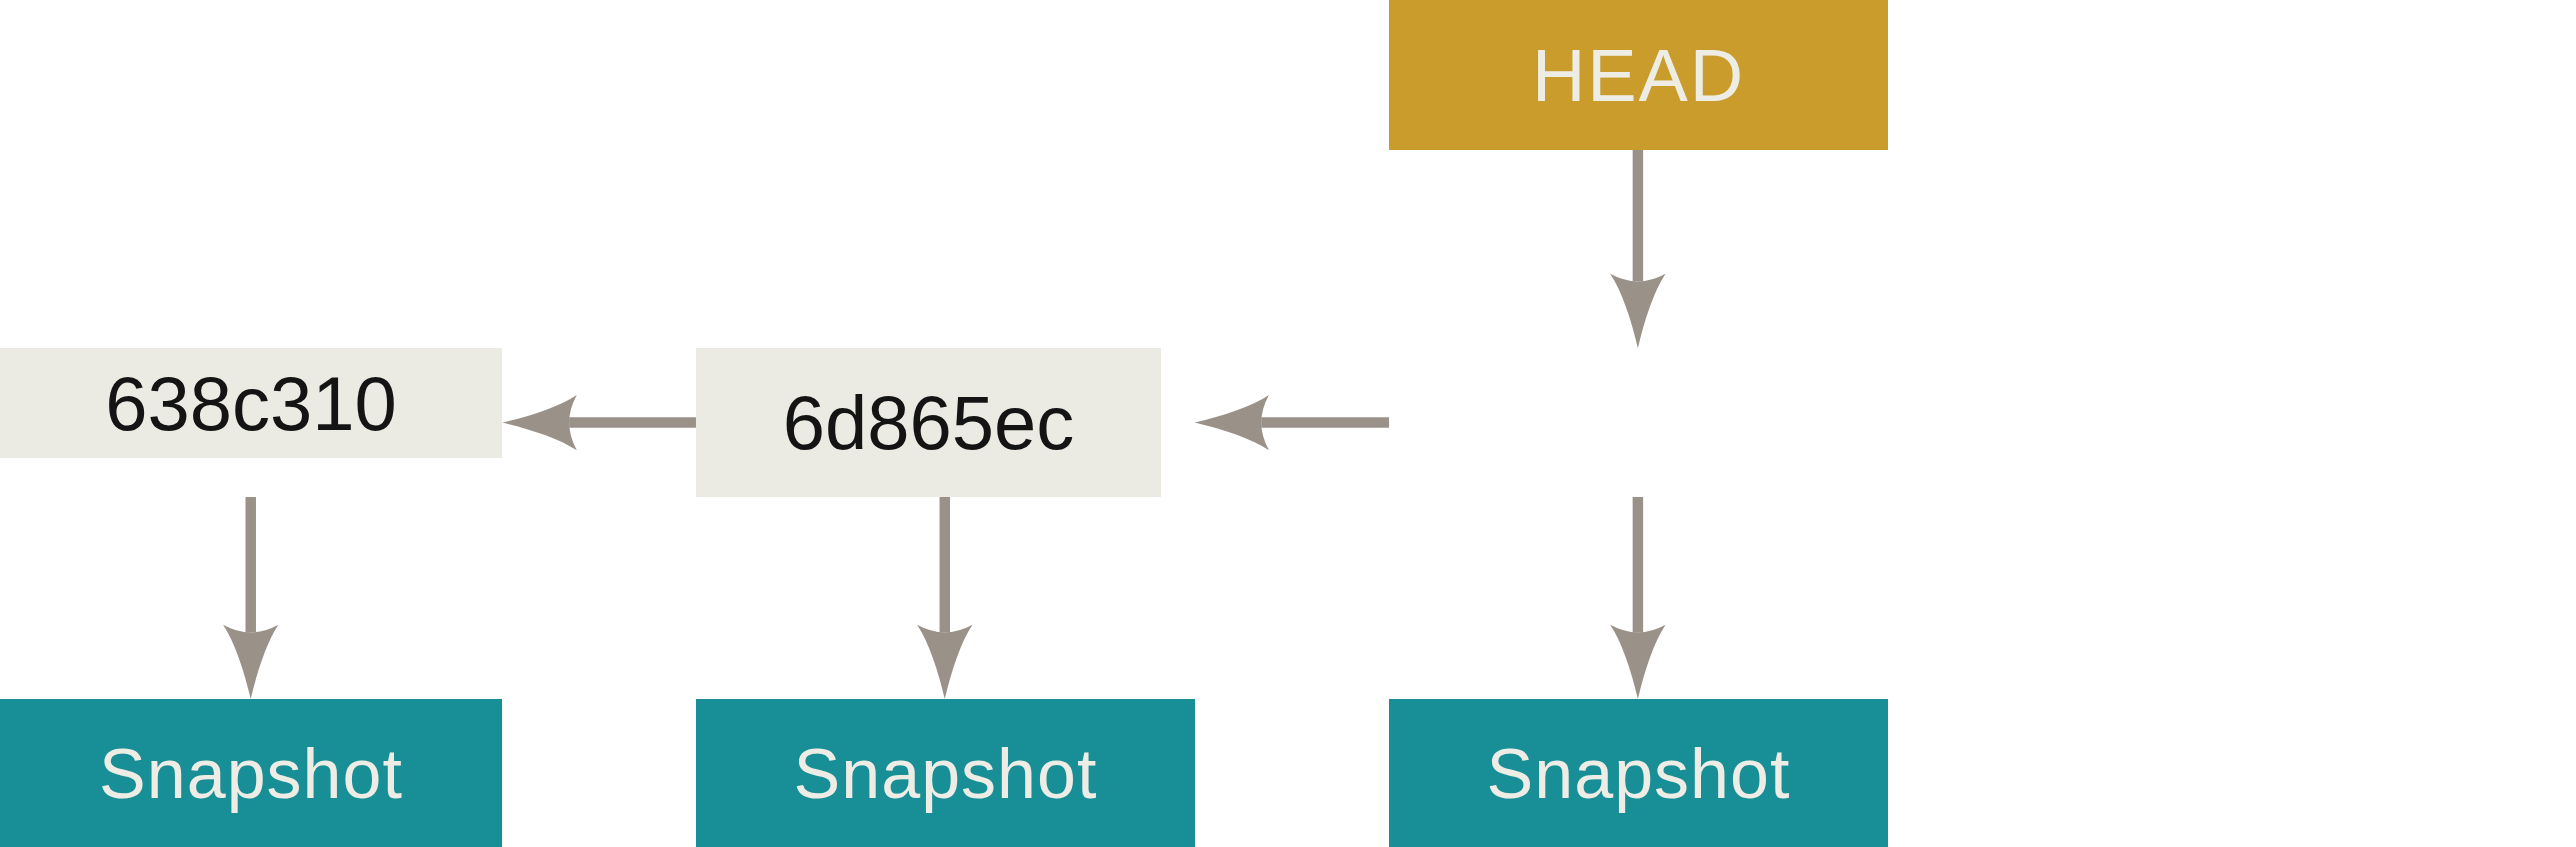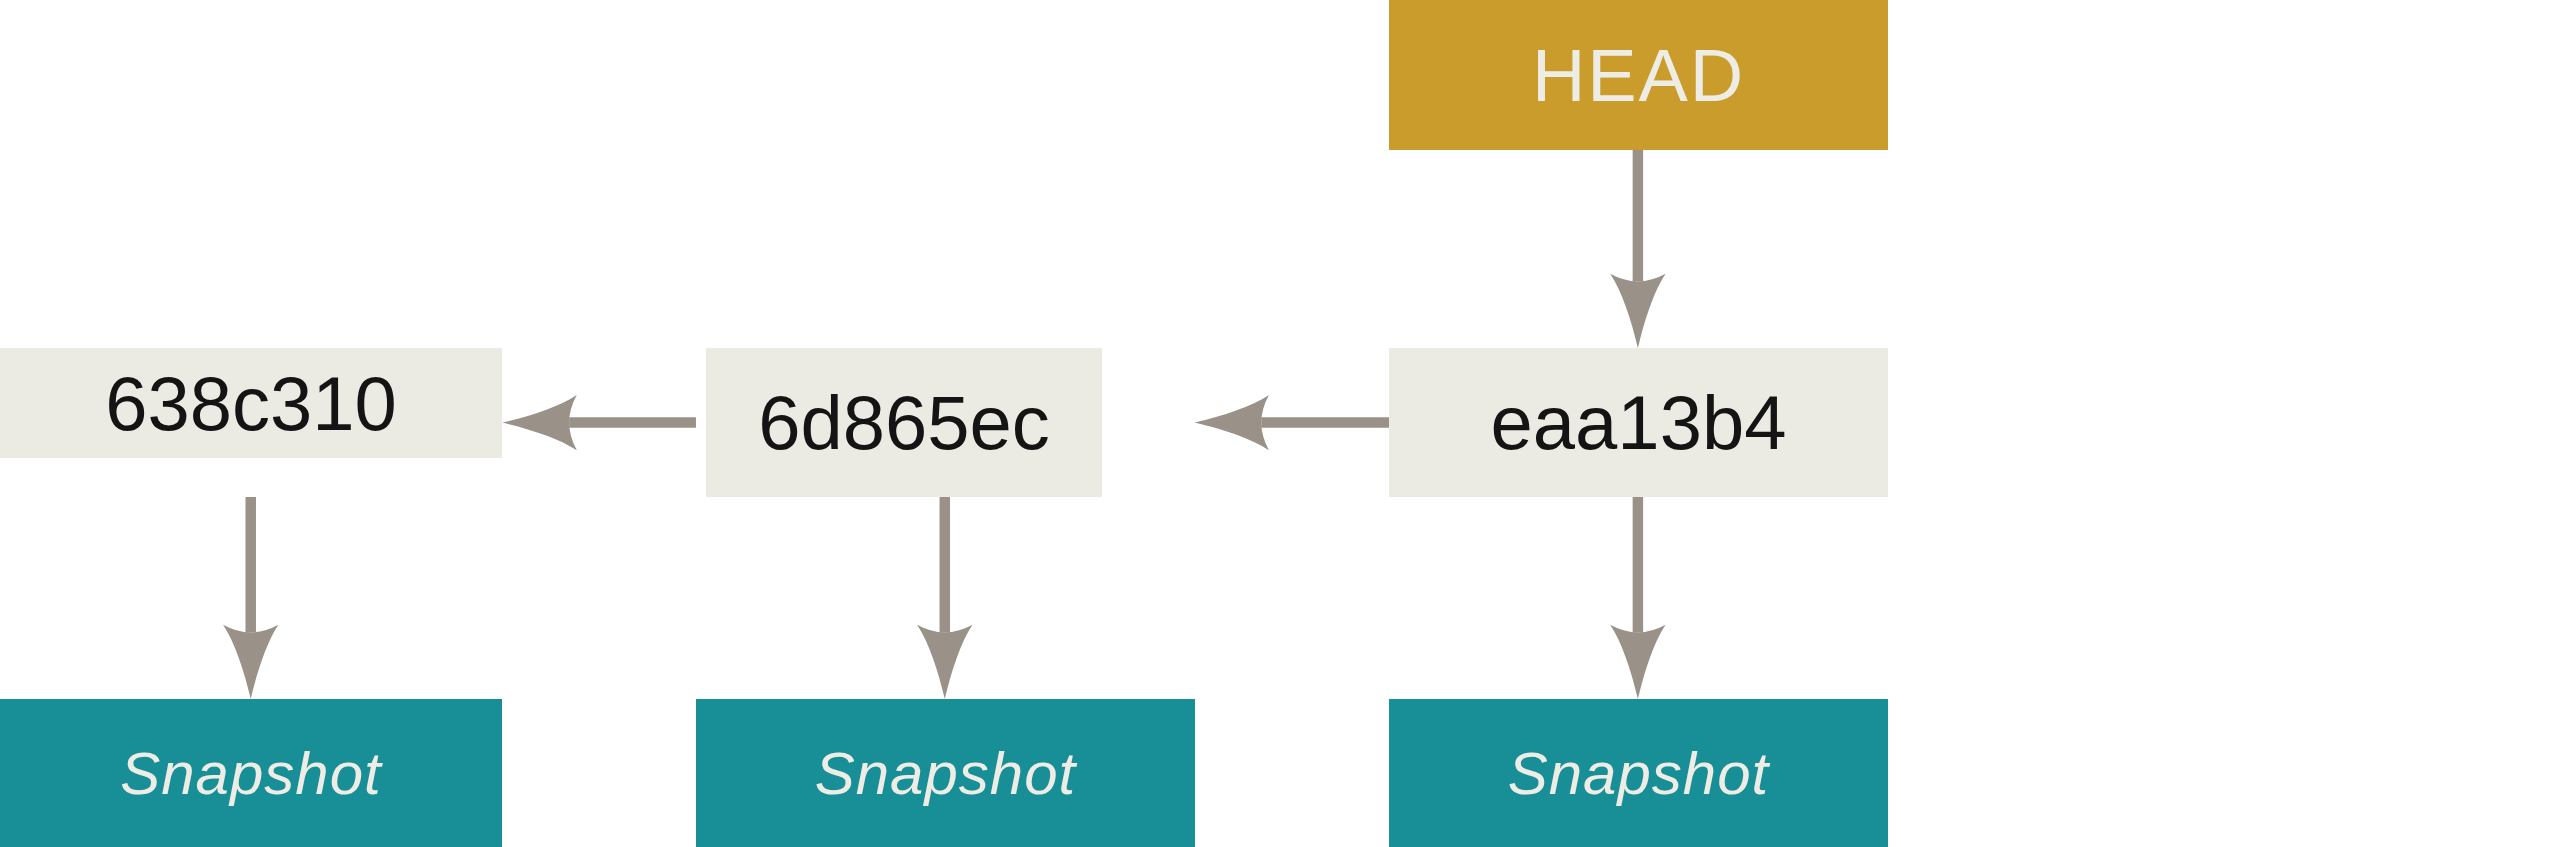--- a/index.html
+++ b/index.html
@@ -46,24 +46,23 @@
   }
   .node.commit {
     background: var(--commit-bg, #ECEBE3);
     color: var(--dark-text, #141414);
     font-size: 76px;
     font-weight: 400;
   }
   .node.snapshot {
     background: var(--snapshot-bg, #188E96);
     color: var(--light-text, #EEEDE5);
-    font-size: 60px;
+    font-size: 70px;
     font-weight: 300;
     letter-spacing: 1px;
-    font-style: italic;
   }
 </style>
 </head>
 <body>
 
 <div class="canvas">
 
   <svg class="edges" viewBox="0 0 2702 889" xmlns="http://www.w3.org/2000/svg" aria-hidden="true">
     <defs>
 
@@ -98,23 +97,22 @@
     <g>
       <line x1="1718" y1="521" x2="1718" y2="663"></line>
       <use href="#ah" class="ah" transform="translate(1718 733)"></use>
     </g>
   </svg>
 
   <div class="node head" style="left:1389px; top:0px; width:499px; height:150px;">HEAD</div>
 
   <div class="node commit" style="left:0px; top:348px; width:502px; height:110px;">638c310</div>
 
-  <div class="node commit" style="left:696px; top:348px; width:396px; height:149px;margin-left:10px;">6d865ec</div>
+  <div class="node commit" style="left:696px; top:348px; width:465px; height:149px;">6d865ec</div>
 
-  <div class="node commit" style="left:1389px; top:348px; width:499px; height:149px;">eaa13b4</div>
 
   <div class="node snapshot" style="left:0px; top:699px; width:502px; height:149px;">Snapshot</div>
 
   <div class="node snapshot" style="left:696px; top:699px; width:499px; height:149px;">Snapshot</div>
 
   <div class="node snapshot" style="left:1389px; top:699px; width:499px; height:149px;">Snapshot</div>
 
 </div>
 
 

